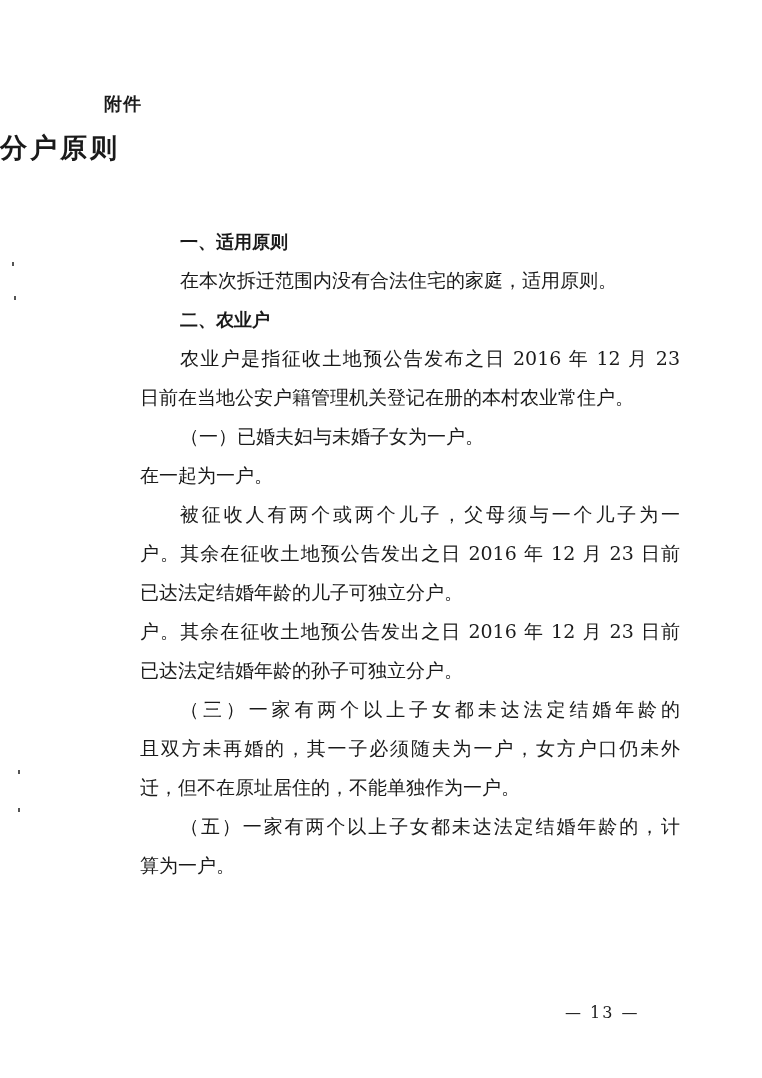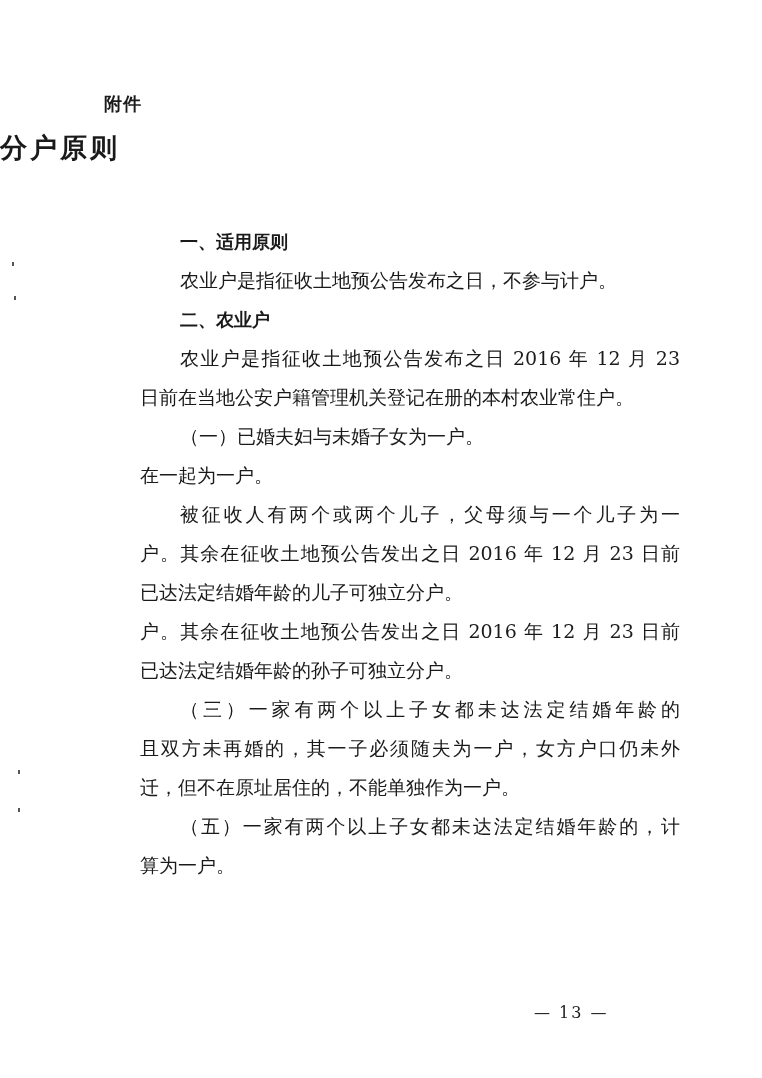--- a/index.html
+++ b/index.html
@@ -8,32 +8,32 @@
   .page { position: absolute; left: 0; top: 0; width: 762px; height: 1078px; }
   .attach { position: absolute; left: 104px; top: 92px; font-family: "DejaVu Sans", "Liberation Sans", sans-serif;
             font-size: 18px; font-weight: bold; letter-spacing: 1px; }
   .title { position: absolute; left: 0; width: 762px; top: 130px; text-align: left;
            font-size: 27px; font-weight: bold; letter-spacing: 3px; }
   .body-text { position: absolute; left: 104px; width: 540px; top: 222px; font-size: 19px; line-height: 39px; margin-left: 36px; }
   .line { white-space: nowrap; text-align: justify; text-align-last: justify; height: 39px; }
   .line.last { text-align-last: left; }
   .indent { padding-left: 40px; }
   .heading { font-family: "DejaVu Sans", "Liberation Sans", sans-serif; font-weight: bold; font-size: 18px; }
-  .page-num { position: absolute; left: 534px; top: 1003px; font-size: 16px; letter-spacing: 2px; text-align: center; }
+  .page-num { position: absolute; left: 565px; top: 1003px; font-size: 16px; letter-spacing: 2px; text-align: center; }
   .mark { position: absolute; width: 2px; height: 4px; background: #555; }
 </style>
 </head>
 <body>
 
 <div class="page">
   <div class="attach">附件</div>
   <div class="title">分户原则</div>
   <div class="body-text" id="body">
       <div class="line last indent heading">一、适用原则</div>
-      <div class="line indent last">农业户是指征收土地预公告发布之日，不参与计户。</div>
+      <div class="line indent last">在本次拆迁范围内没有合法住宅的家庭，适用原则。</div>
       <div class="line last indent heading">二、农业户</div>
       <div class="line indent">农业户是指征收土地预公告发布之日 2016 年 12 月 23</div>
       <div class="line last">日前在当地公安户籍管理机关登记在册的本村农业常住户。</div>
       <div class="line indent last">（一）已婚夫妇与未婚子女为一户。</div>
       <div class="line last">在一起为一户。</div>
       <div class="line indent">被征收人有两个或两个儿子，父母须与一个儿子为一</div>
       <div class="line">户。其余在征收土地预公告发出之日 2016 年 12 月 23 日前</div>
       <div class="line last">已达法定结婚年龄的儿子可独立分户。</div>
       <div class="line">户。其余在征收土地预公告发出之日 2016 年 12 月 23 日前</div>
       <div class="line last">已达法定结婚年龄的孙子可独立分户。</div>

